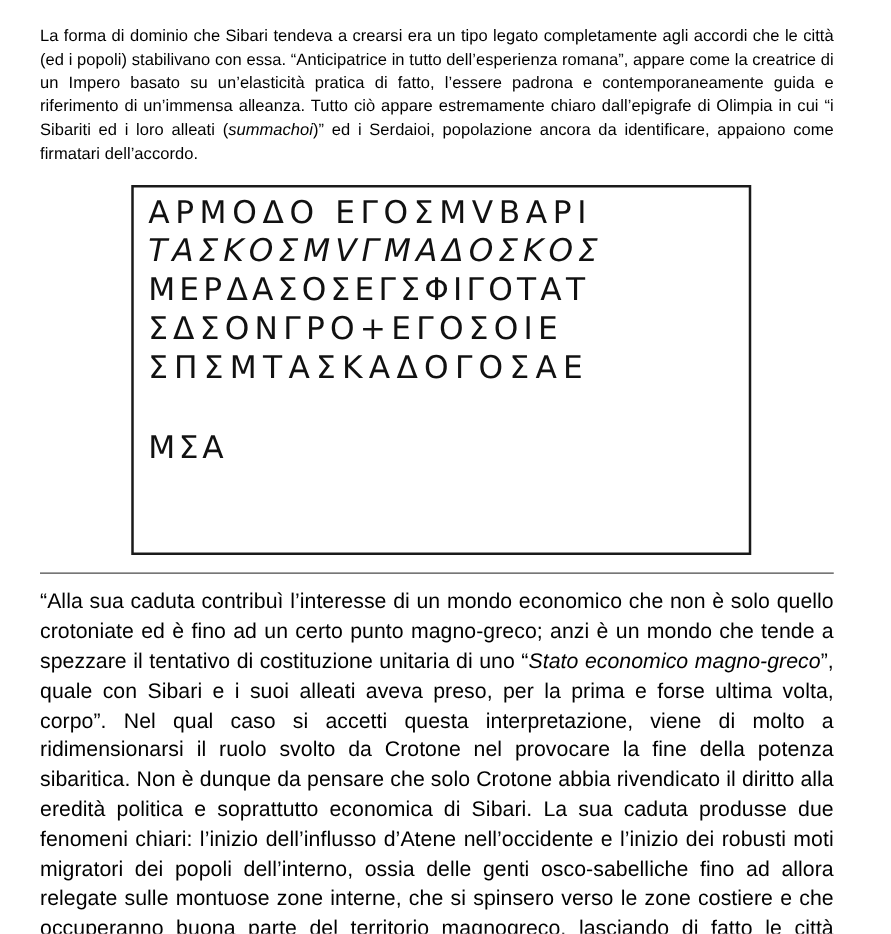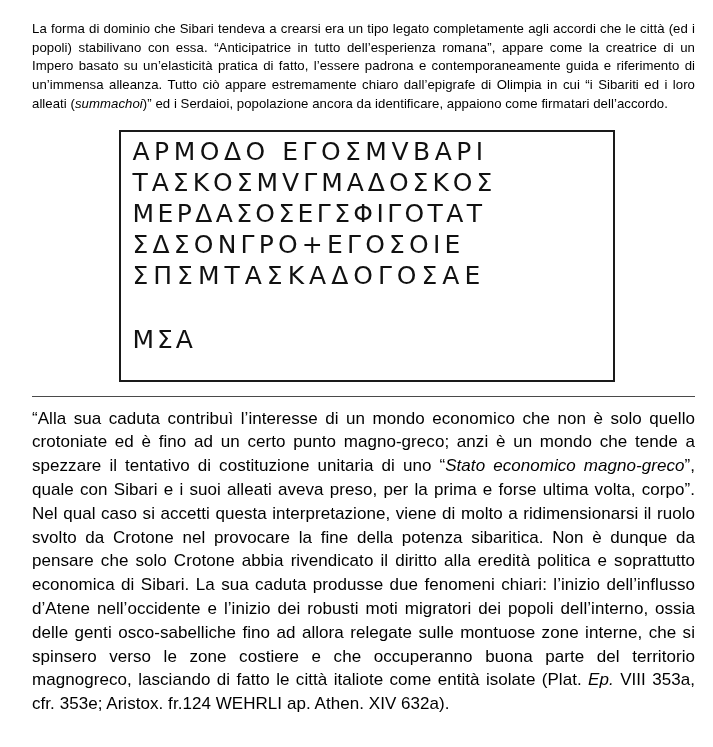--- a/index.html
+++ b/index.html
@@ -12,21 +12,21 @@
     background: #ffffff;
     font-family: "Liberation Sans", sans-serif;
     color: #000000;
     overflow: hidden;
   }
   .page {
     position: relative;
     width: 713px;
     height: 747px;
     box-sizing: border-box;
-    padding: 16px 18px 10px 32px;
+    padding: 16px 46px 10px 32px;
   }
   .para {
     font-size: 13.2px;
     line-height: 1.42;
     text-align: justify;
     text-justify: inter-word;
     margin: 0;
     letter-spacing: 0.05px;
   }
   .para-top {
@@ -34,21 +34,21 @@
   }
   .inscription-wrap {
     margin: 16px 0 0 0;
     display: flex;
     justify-content: center;
     padding-left: 6px;
   }
   .inscription {
     position: relative;
     width: 496px;
-    height: 252px;
+    height: 296px;
     border: 2px solid #1a1a1a;
     background: #ffffff;
     box-sizing: border-box;
     overflow: hidden;
   }
   .inscr-lines {
     position: absolute;
     left: 12px;
     top: 4px;
     right: 6px;
@@ -56,21 +56,21 @@
   .inscr-line {
     font-family: "DejaVu Sans", sans-serif;
     font-size: 25px;
     line-height: 31px;
     letter-spacing: 3.2px;
     white-space: nowrap;
     color: #111111;
     font-weight: 400;
   }
   .inscr-line.l1 { letter-spacing: 4.5px; }
-  .inscr-line.l2 { letter-spacing: 4.0px; }
+  .inscr-line.l2 { letter-spacing: 4.0px; font-style: italic; }
   .inscr-line.l3 { letter-spacing: 3.4px; }
   .inscr-line.l4 { letter-spacing: 5.0px; }
   .inscr-line.l5 { letter-spacing: 4.2px; }
   .inscr-line.l6 { letter-spacing: 4.2px; }
   .inscr-line.l7 { letter-spacing: 3.6px; }
   .inscr-line.l8 { letter-spacing: 3.0px; margin-top: 33px; }
   .hrule {
     border: none;
     border-top: 1.5px solid #4a4a4a;
     margin: 14px 0 0 0;

